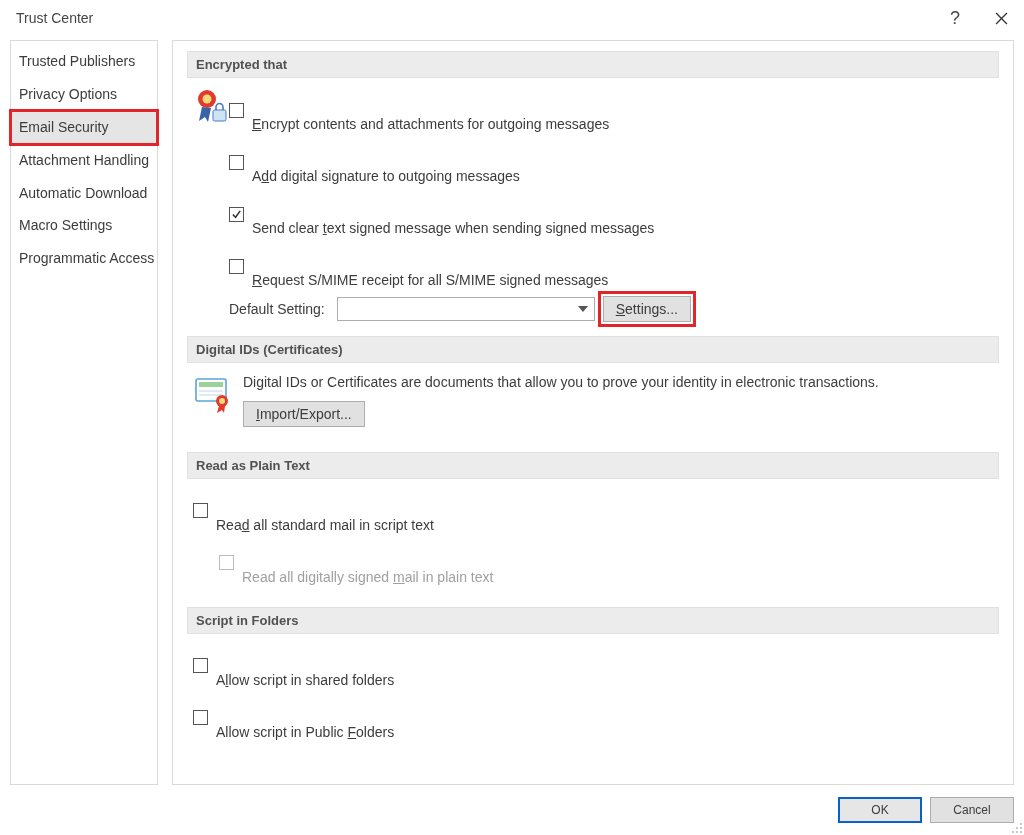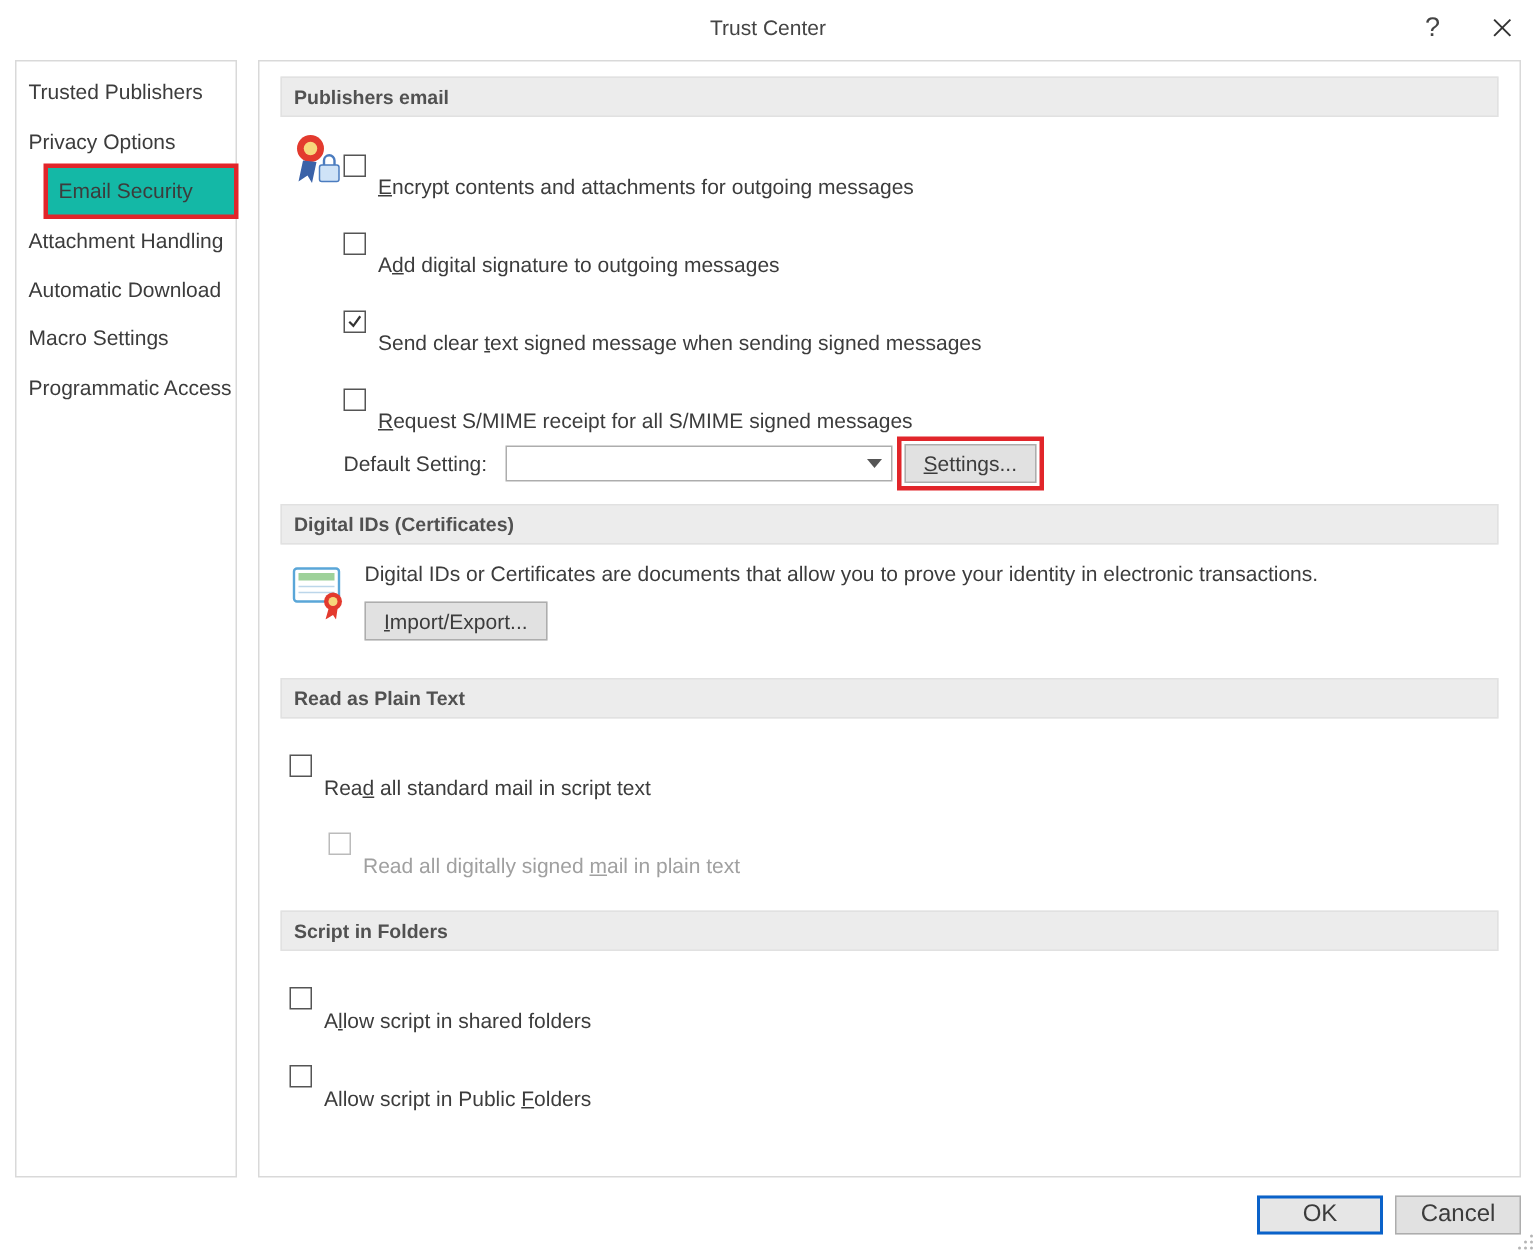--- a/index.html
+++ b/index.html
@@ -28,22 +28,22 @@
     height: 36px;
     display: flex;
     align-items: center;
     justify-content: center;
     position: relative;
     font-size: 14px;
     color: #444;
   }
   .titlebar .title {
     position: absolute;
-    left: 0; right: 0;
-    text-align: center;
+    left: 16px; right: 0;
+    text-align: left;
     pointer-events: none;
   }
   .titlebar .controls {
     position: absolute;
     right: 0;
     top: 0;
     height: 36px;
     display: flex;
     align-items: center;
   }
@@ -79,22 +79,21 @@
     background: #fff;
   }
   .sidebar .item {
     padding: 7px 8px 7px 8px;
     color: #3c3c3c;
     cursor: default;
     line-height: 1.35;
     white-space: nowrap;
   }
   .sidebar .item.selected {
-    background: #14b8a6;
-    margin-left: 20px;
+    background: #e5e5e5;
   }
   .sidebar .item.highlight {
     outline: 3px solid #e1252a;
     outline-offset: -1px;
     position: relative;
     z-index: 2;
   }
 
   .content {
     flex: 1;
@@ -227,21 +226,21 @@
     gap: 8px;
   }
   .footer .fbtn {
     width: 84px;
     height: 26px;
     background: #e1e1e1;
     border: 1px solid #adadad;
     display: flex;
     align-items: center;
     justify-content: center;
-    font-size: 16px;
+    font-size: 12px;
     color: #3c3c3c;
     box-sizing: border-box;
   }
   .footer .fbtn.primary {
     border: 2px solid #0a62c9;
     background: #e6e6e6;
   }
 
   
   .grip {
@@ -278,21 +277,21 @@
       <div class="item">Privacy Options</div>
       <div class="item selected highlight">Email Security</div>
       <div class="item">Attachment Handling</div>
       <div class="item">Automatic Download</div>
       <div class="item">Macro Settings</div>
       <div class="item">Programmatic Access</div>
     </div>
 
     <div class="content">
 
-      <div class="section-header">Publishers email</div>
+      <div class="section-header">Encrypted that</div>
       <div class="section-body" style="display:flex;">
         <div class="ribbon-icon">
           <svg viewBox="0 0 36 44" width="36" height="44">
             <circle cx="14" cy="11" r="9" fill="#e33a2e"></circle>
             <circle cx="14" cy="11" r="4.5" fill="#f7d77c"></circle>
             <path d="M9 19 L6 33 L12 29 L15 34 L18 20 Z" fill="#3a62a8"></path>
             <rect x="20" y="22" width="13" height="11" rx="1.5" fill="#cfe3f7" stroke="#4b7cbf"></rect>
             <path d="M23 22 v-3 a3.5 3.5 0 0 1 7 0 v3" fill="none" stroke="#4b7cbf" stroke-width="1.6"></path>
           </svg>
         </div>

